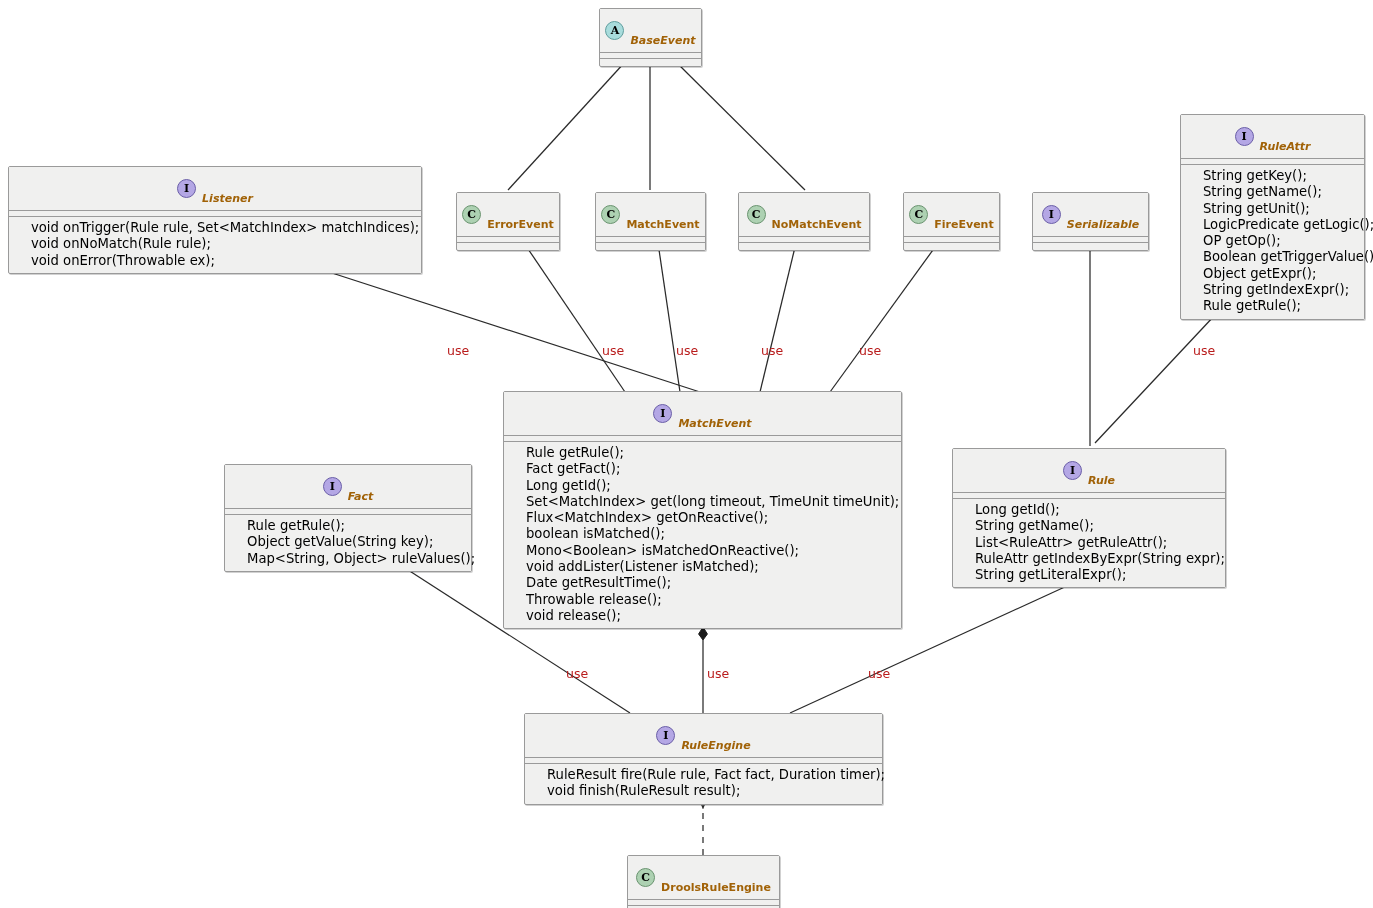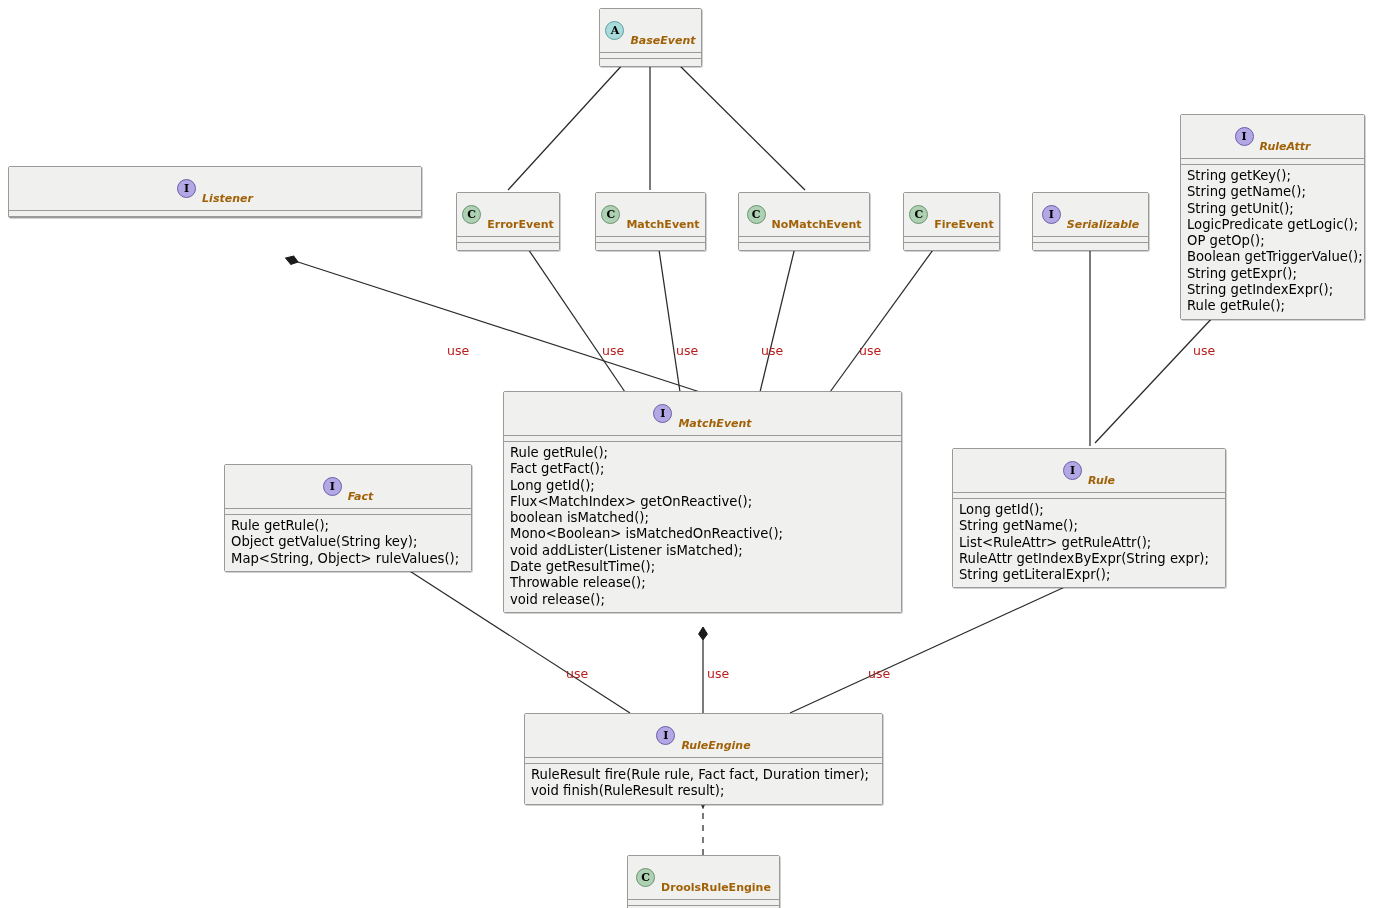--- a/index.html
+++ b/index.html
@@ -68,20 +68,21 @@
   }
   .uml-title.plain { font-style: normal; }
   .uml-sep {
     height: 5px;
     border-bottom: 1px solid #9a9a9a;
     background: #f0f0ef;
   }
   .uml-body {
     padding: 3px 6px 4px 6px;
     background: #f0f0ef;
+    margin-left: 16px;
   }
   .uml-body.empty { height: 7px; padding: 0; }
   .member {
     font-size: 13.2px;
     line-height: 16.3px;
     color: #000000;
     white-space: nowrap;
     font-family: "DejaVu Sans", sans-serif;
   }
   .edge-label {
@@ -140,20 +141,25 @@
     <div class="uml-sep"></div>
     <div class="uml-body empty"></div>
   </div>
 
   <div class="uml-box" style="left:8px; top:166px; width:414px;">
     <div class="uml-header">
       <span class="stereo iface">I</span>
       <span class="uml-title">Listener</span>
     </div>
     <div class="uml-sep"></div>
+    <div class="uml-body">
+      <div class="member">void onTrigger(Rule rule, Set&lt;MatchIndex&gt; matchIndices);</div>
+      <div class="member">void onNoMatch(Rule rule);</div>
+      <div class="member">void onError(Throwable ex);</div>
+    </div>
   </div>
 
   <div class="uml-box" style="left:456px; top:192px; width:104px;">
     <div class="uml-header">
       <span class="stereo cls">C</span>
       <span class="uml-title plain">ErrorEvent</span>
     </div>
     <div class="uml-sep"></div>
     <div class="uml-body empty"></div>
   </div>
@@ -200,36 +206,37 @@
       <span class="uml-title">RuleAttr</span>
     </div>
     <div class="uml-sep"></div>
     <div class="uml-body">
       <div class="member">String getKey();</div>
       <div class="member">String getName();</div>
       <div class="member">String getUnit();</div>
       <div class="member">LogicPredicate getLogic();</div>
       <div class="member">OP getOp();</div>
       <div class="member">Boolean getTriggerValue();</div>
-      <div class="member">String getExpr();</div>
+      <div class="member">Object getExpr();</div>
       <div class="member">String getIndexExpr();</div>
       <div class="member">Rule getRule();</div>
     </div>
   </div>
 
   <div class="uml-box" style="left:503px; top:391px; width:399px;">
     <div class="uml-header">
       <span class="stereo iface">I</span>
       <span class="uml-title">MatchEvent</span>
     </div>
     <div class="uml-sep"></div>
     <div class="uml-body">
       <div class="member">Rule getRule();</div>
       <div class="member">Fact getFact();</div>
       <div class="member">Long getId();</div>
+      <div class="member">Set&lt;MatchIndex&gt; get(long timeout, TimeUnit timeUnit);</div>
       <div class="member">Flux&lt;MatchIndex&gt; getOnReactive();</div>
       <div class="member">boolean isMatched();</div>
       <div class="member">Mono&lt;Boolean&gt; isMatchedOnReactive();</div>
       <div class="member">void addLister(Listener isMatched);</div>
       <div class="member">Date getResultTime();</div>
       <div class="member">Throwable release();</div>
       <div class="member">void release();</div>
     </div>
   </div>
 

